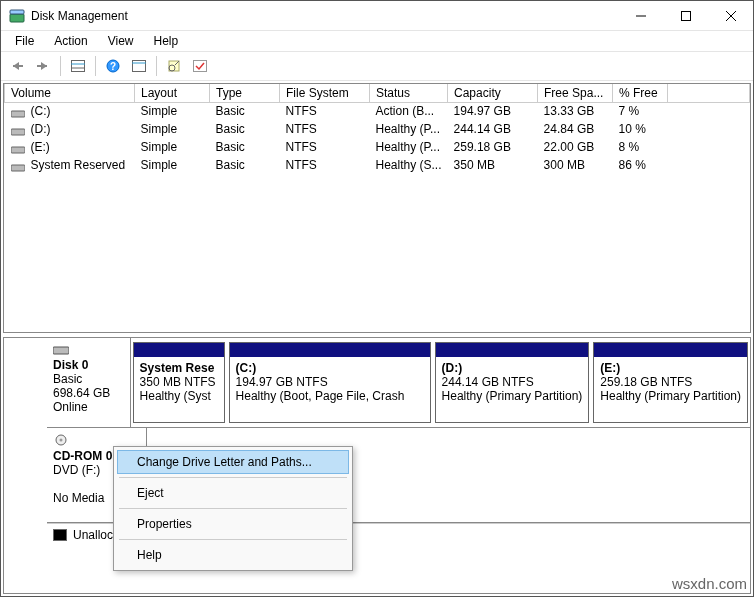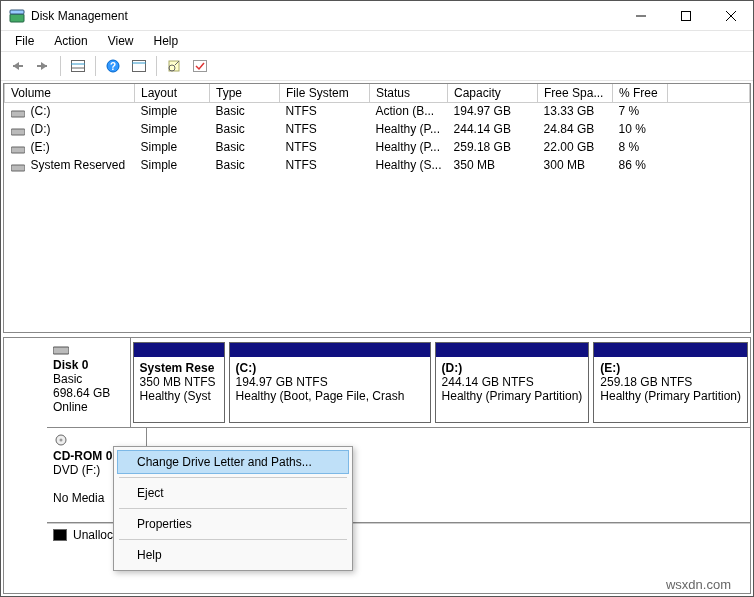--- a/index.html
+++ b/index.html
@@ -29,21 +29,21 @@
     .part-header { height: 14px; background: #101080; }
     .part-box { border: 1px solid #666; margin: 4px 2px; display: flex; flex-direction: column; }
     .part-body { padding: 4px 6px; font-size: 12px; flex: 1; overflow: hidden; white-space: nowrap; }
     .part-body .p-title { font-weight: bold; }
     .legend { height: 22px; border-top: 1px solid #ccc; display: flex; align-items: center; padding: 0 6px; gap: 6px; }
     .legend-box { width: 14px; height: 12px; border: 1px solid #666; background: #000; }
     .ctx-menu { position: absolute; left: 112px; top: 445px; width: 240px; background: #f9f9f9; border: 1px solid #999; box-shadow: 2px 2px 6px rgba(0,0,0,0.25); padding: 3px; }
     .ctx-item { padding: 5px 20px; font-size: 12px; }
     .ctx-item.highlight { background: #bfe0f8; border: 1px solid #7cb8e6; padding: 4px 19px; }
     .ctx-sep { height: 1px; background: #ccc; margin: 3px 2px; }
-    .watermark { position: absolute; right: 22px; bottom: 4px; font-size: 13px; color: #666; }
+    .watermark { position: absolute; right: 6px; bottom: 4px; font-size: 15px; color: #666; }
     .disk-small-icon { display: inline-block; width: 16px; height: 10px; }
   </style>
 </head>
 <body>
 
 <div class="window">
 
   <div class="titlebar">
     <span class="icon">
       <svg width="16" height="16">

